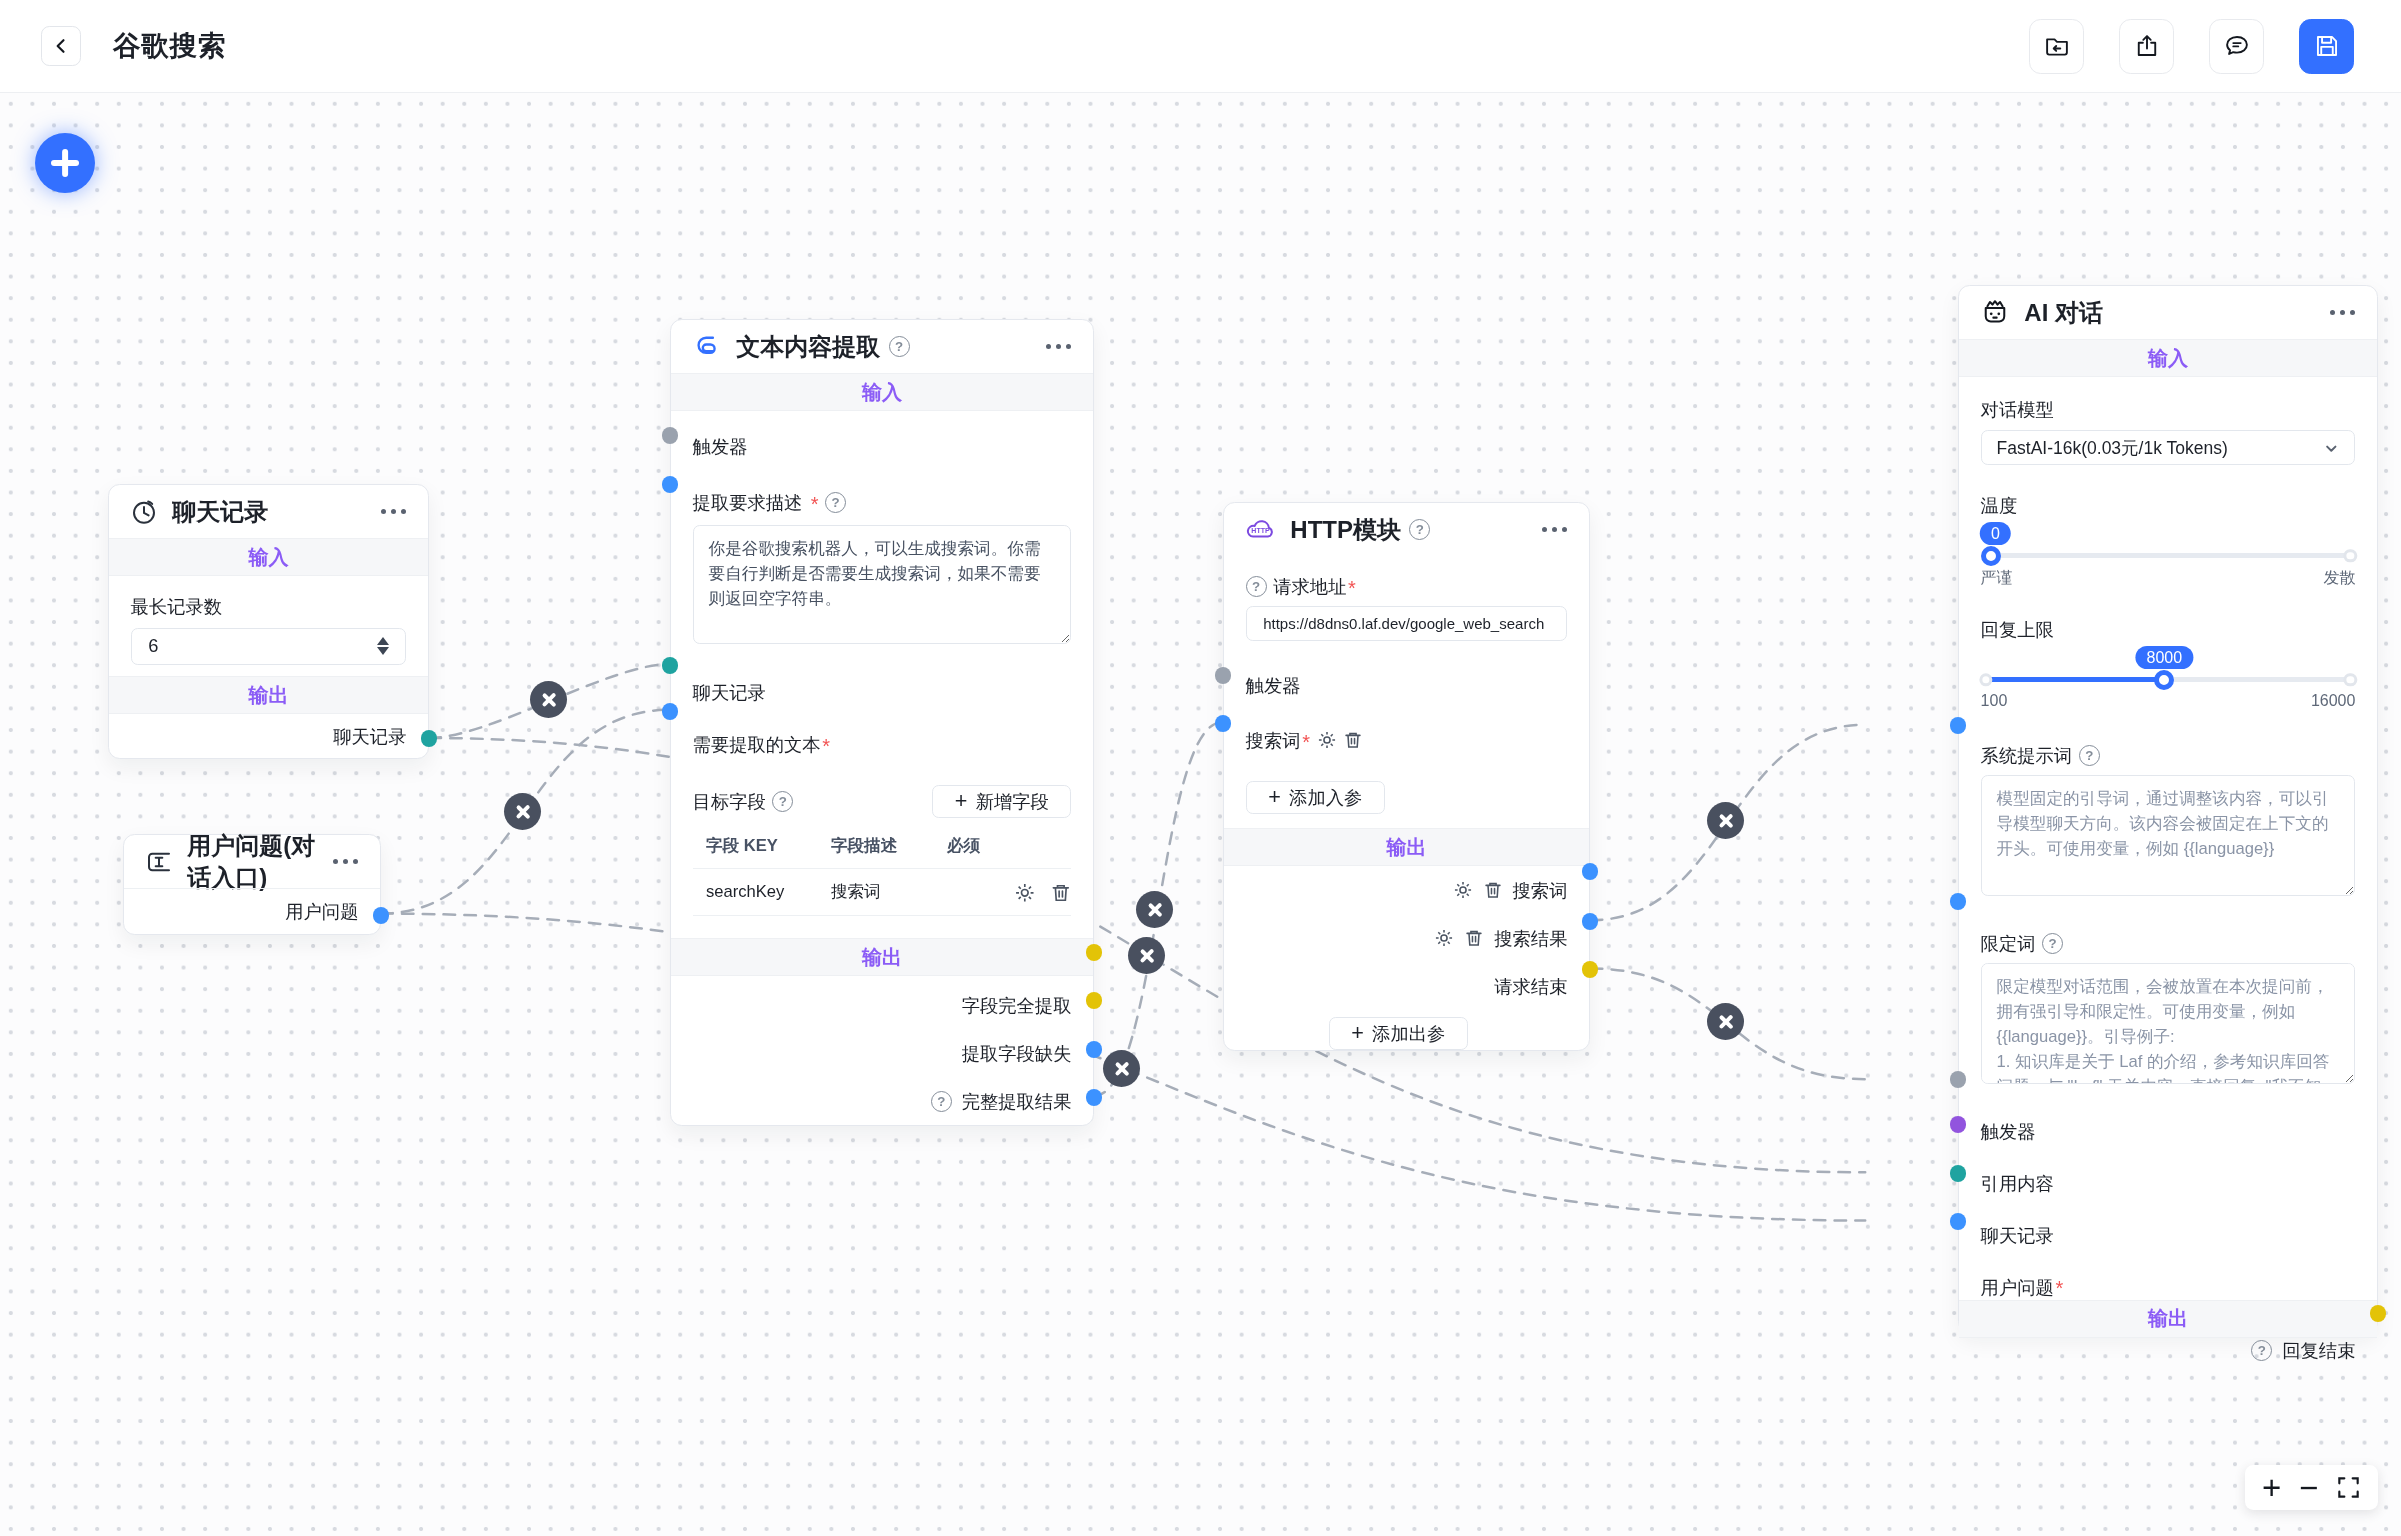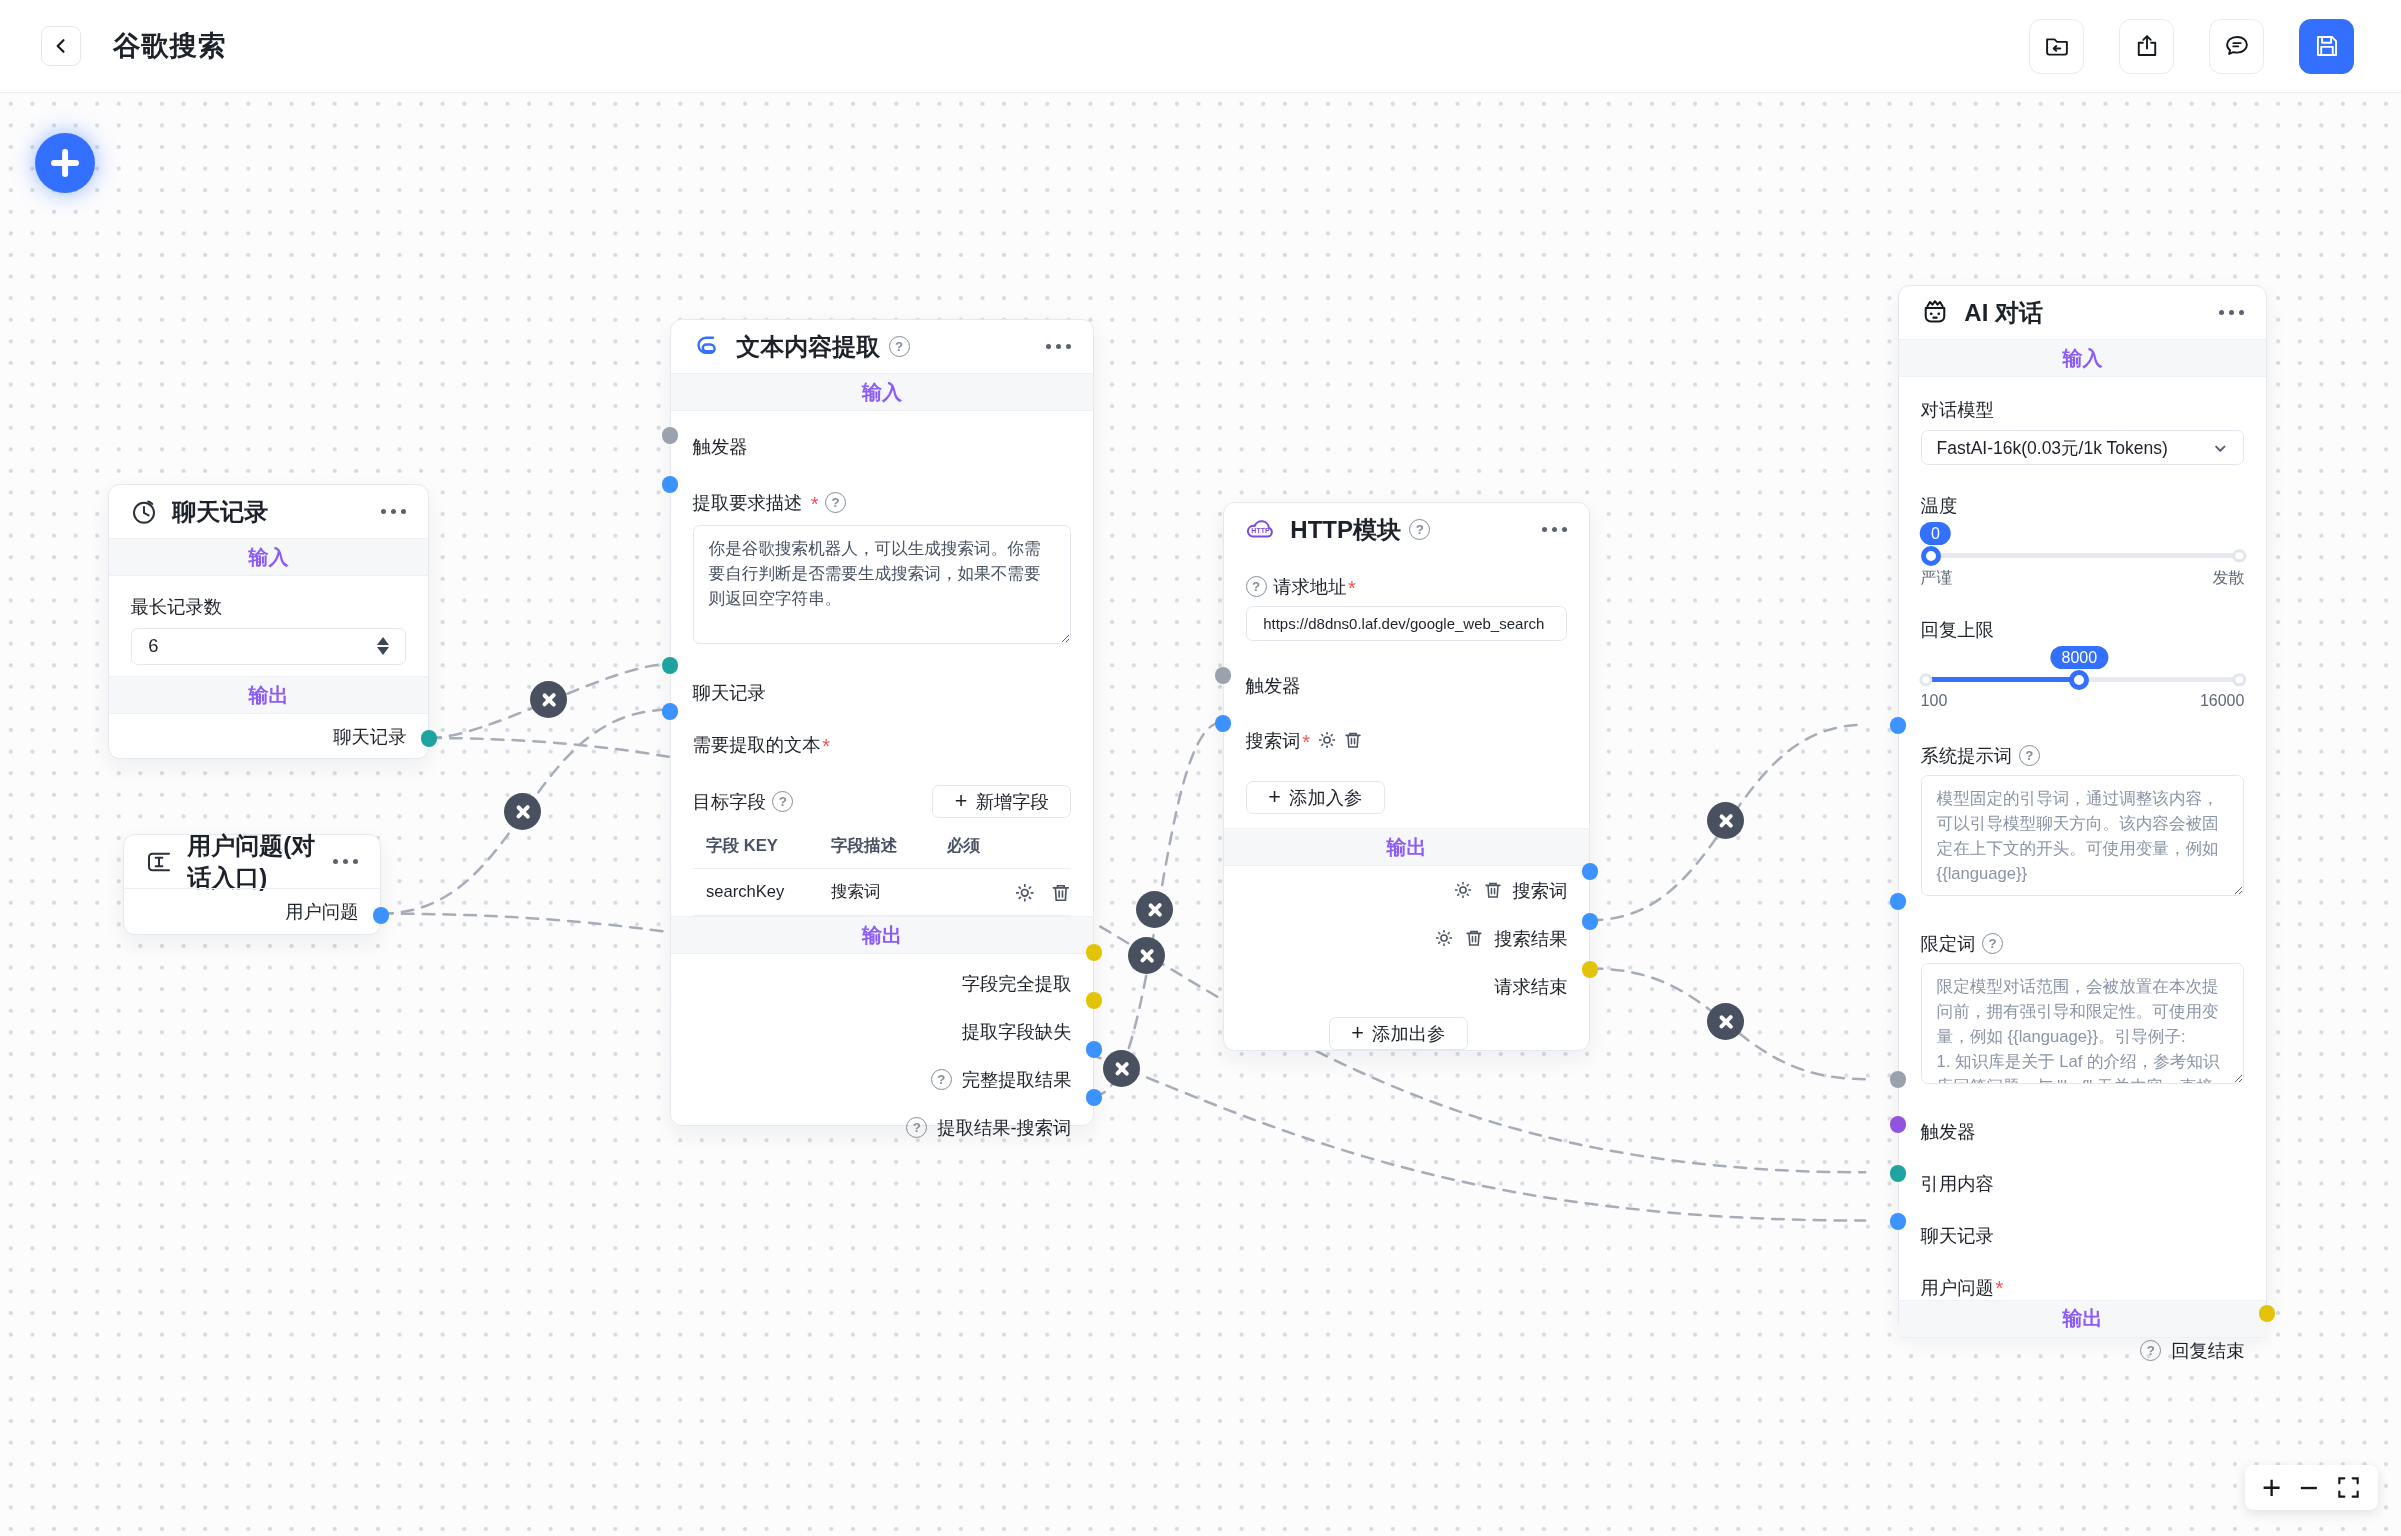--- a/index.html
+++ b/index.html
@@ -114,21 +114,21 @@
   .node-http .node-body { padding-top:18.3px; }
   .http-input { margin-top:6.7px; }
   .http-trigger { margin-top:32px; }
   .http-search { margin-top:30px; }
   .http-addin { margin-top:28px; }
   .node-http .out-bar { margin-top:auto; }
   .node-http .outs .out-row { height:48px; }
   .node-http .add-out { display:flex; justify-content:center; padding-right:16.6px; margin-top:6.7px; }
 
   
-  .node-ai { left:1898px; top:285px; width:369px; height:1048px; }
+  .node-ai { left:1958px; top:285px; width:420px; height:1048px; }
   .node-ai .node-body { padding-top:20px; }
   .select-box { margin-top:8.3px; border:1.7px solid #E3E7ED; border-radius:6.7px; height:35px;
     display:flex; align-items:center; justify-content:space-between; padding:0 15px; font-size:17.5px; cursor:pointer; }
   .slider-label { margin-top:28px; }
   .slider-wrap { position:relative; margin:35px 3.3px 0 3.3px; height:5px; }
   .slider-track { position:absolute; left:0; right:0; top:0; height:5px; background:#E6EAF0; border-radius:2.5px; }
   .slider-fill { position:absolute; left:0; top:0; height:5px; background:#3370FF; border-radius:2.5px; }
   .slider-end { position:absolute; top:2.5px; width:13.3px; height:13.3px; border:3.3px solid #E2E6EC; background:#fff;
     border-radius:50%; transform:translate(-50%,-50%); }
   .slider-knob { position:absolute; top:2.5px; width:20px; height:20px; background:#fff; border:5.8px solid #3370FF;
@@ -297,24 +297,20 @@
     <div class="out-row">
         <span>字段完全提取</span>
       </div>
     <div class="out-row">
         <span>提取字段缺失</span>
       </div>
     <div class="out-row">
         <span class="help"></span>
         <span>完整提取结果</span>
       </div>
-    <div class="out-row">
-        <span class="help"></span>
-        <span>提取结果-搜索词</span>
-      </div>
   </div>
   <span class="port left p-gray" style="top:107px;"></span>
   <span class="port left p-blue" style="top:156px;"></span>
   <span class="port left p-teal" style="top:337px;"></span>
   <span class="port left p-blue" style="top:383px;"></span>
   <span class="port right p-yellow" style="top:624px;"></span>
   <span class="port right p-yellow" style="top:672px;"></span>
   <span class="port right p-blue" style="top:721px;"></span>
   <span class="port right p-blue" style="top:769px;"></span>
 </div>

